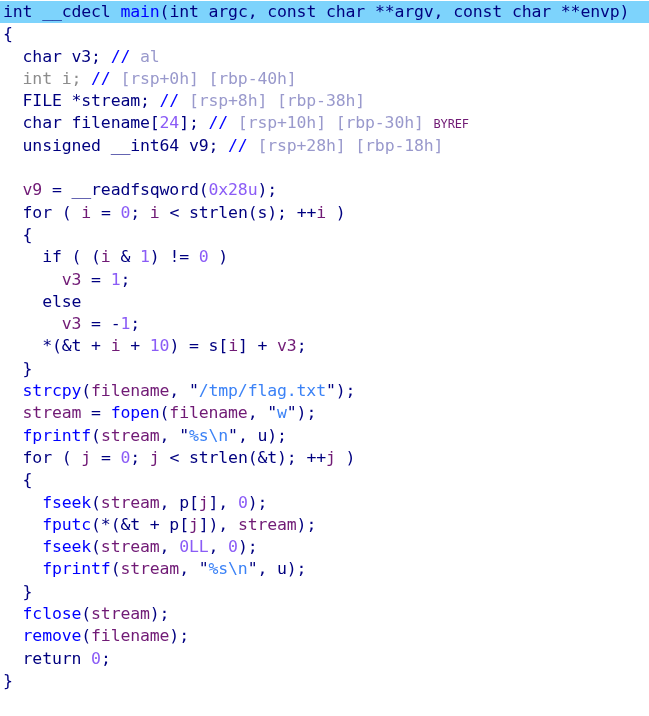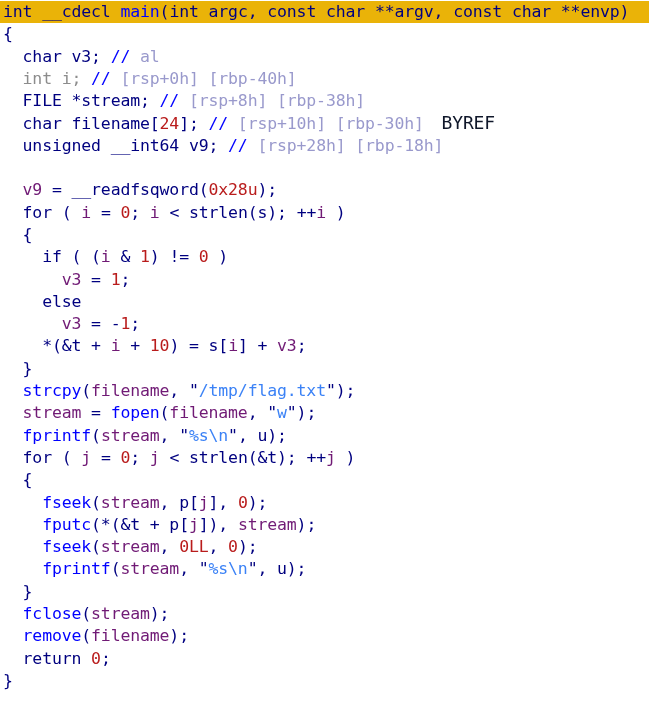--- a/index.html
+++ b/index.html
@@ -24,34 +24,34 @@
   .code-line {
     height: 22.3px;
     line-height: 22.3px;
     font-size: 16.5px;
     white-space: pre;
     padding-left: 3px;
     letter-spacing: -0.15px;
     color: #0000c0;
   }
   .code-line.highlighted {
-    background: #eab308;
+    background: #7dd3fc;
   }
   
   .t-kw      { color: #00007f; }   
   .t-fn      { color: #0000ff; }   
   .t-lvar    { color: #701a75; }   
   .t-gray    { color: #8c8c8c; }   
   .t-cmt     { color: #9999cc; text-align: center; }   
   .t-cmtmark { color: #0000ff; }   
   .t-str     { color: #3b82f6; }   
   .t-quote   { color: #00007f; }   
-  .t-num     { color: #b91c1c; }   
+  .t-num     { color: #8b5cf6; }   
   .t-punc    { color: #000080; }   
-  .t-byref   { color: #0f172a; font-size: 18px; margin-left: 8px; }
+  .t-byref   { color: #701a75; font-size: 12px; }
 </style>
 </head>
 <body>
 
 <div id="pseudocode-view">
     <div class="code-line highlighted"><span class="t-kw">int</span><span class="t-punc"> </span><span class="t-kw">__cdecl</span><span class="t-punc"> </span><span class="t-fn">main</span><span class="t-punc">(</span><span class="t-kw">int</span><span class="t-punc"> argc, </span><span class="t-kw">const</span><span class="t-punc"> </span><span class="t-kw">char</span><span class="t-punc"> **argv, </span><span class="t-kw">const</span><span class="t-punc"> </span><span class="t-kw">char</span><span class="t-punc"> **envp)</span></div>
     <div class="code-line"><span class="t-punc">{</span></div>
     <div class="code-line"><span class="t-punc">  </span><span class="t-kw">char</span><span class="t-kw"> v3; </span><span class="t-cmtmark">//</span><span class="t-cmt"> al</span></div>
     <div class="code-line"><span class="t-punc">  </span><span class="t-gray">int i; </span><span class="t-cmtmark">//</span><span class="t-cmt"> [rsp+0h] [rbp-40h]</span></div>
     <div class="code-line"><span class="t-punc">  </span><span class="t-kw">FILE</span><span class="t-kw"> *stream; </span><span class="t-cmtmark">//</span><span class="t-cmt"> [rsp+8h] [rbp-38h]</span></div>

